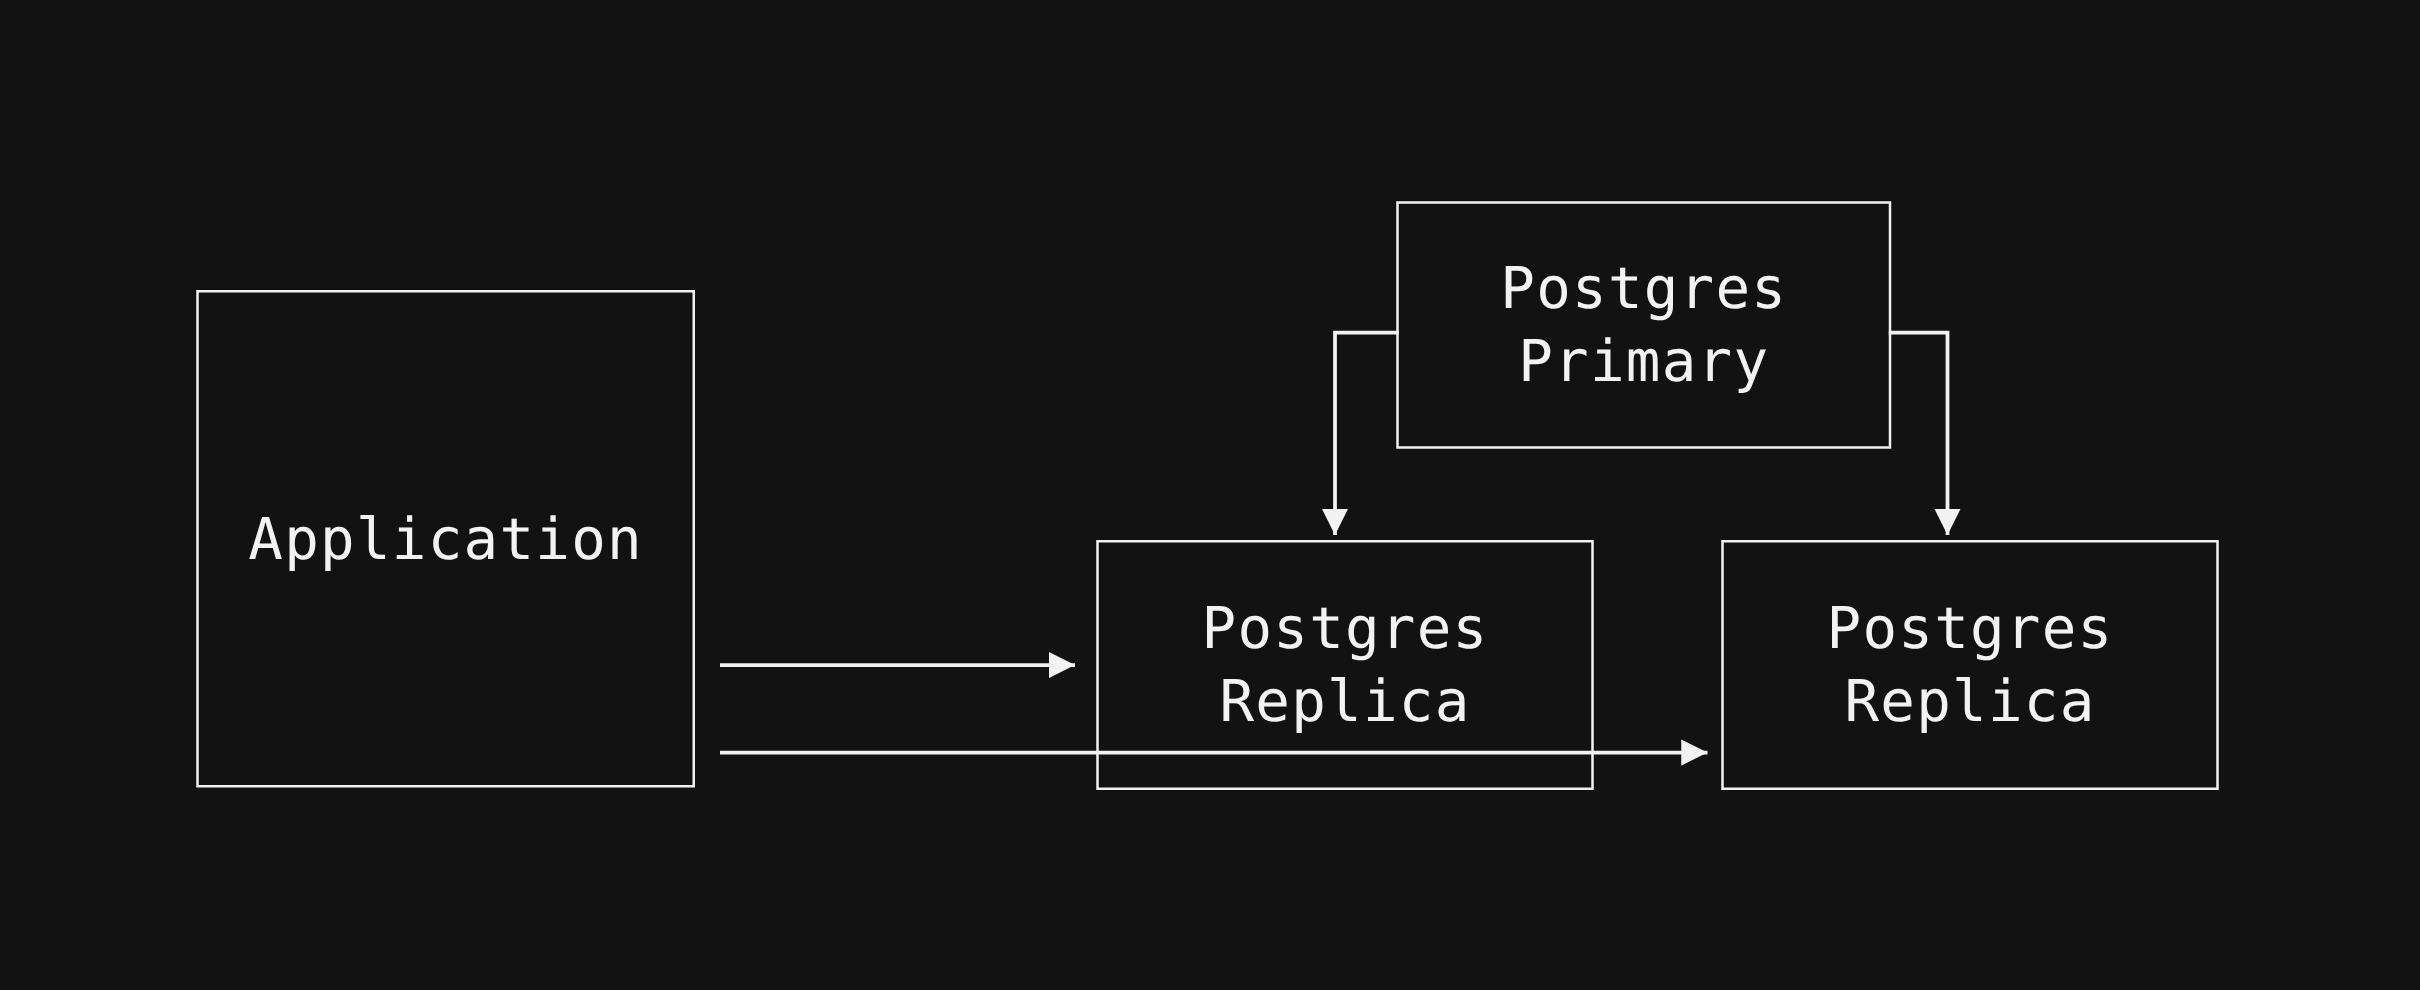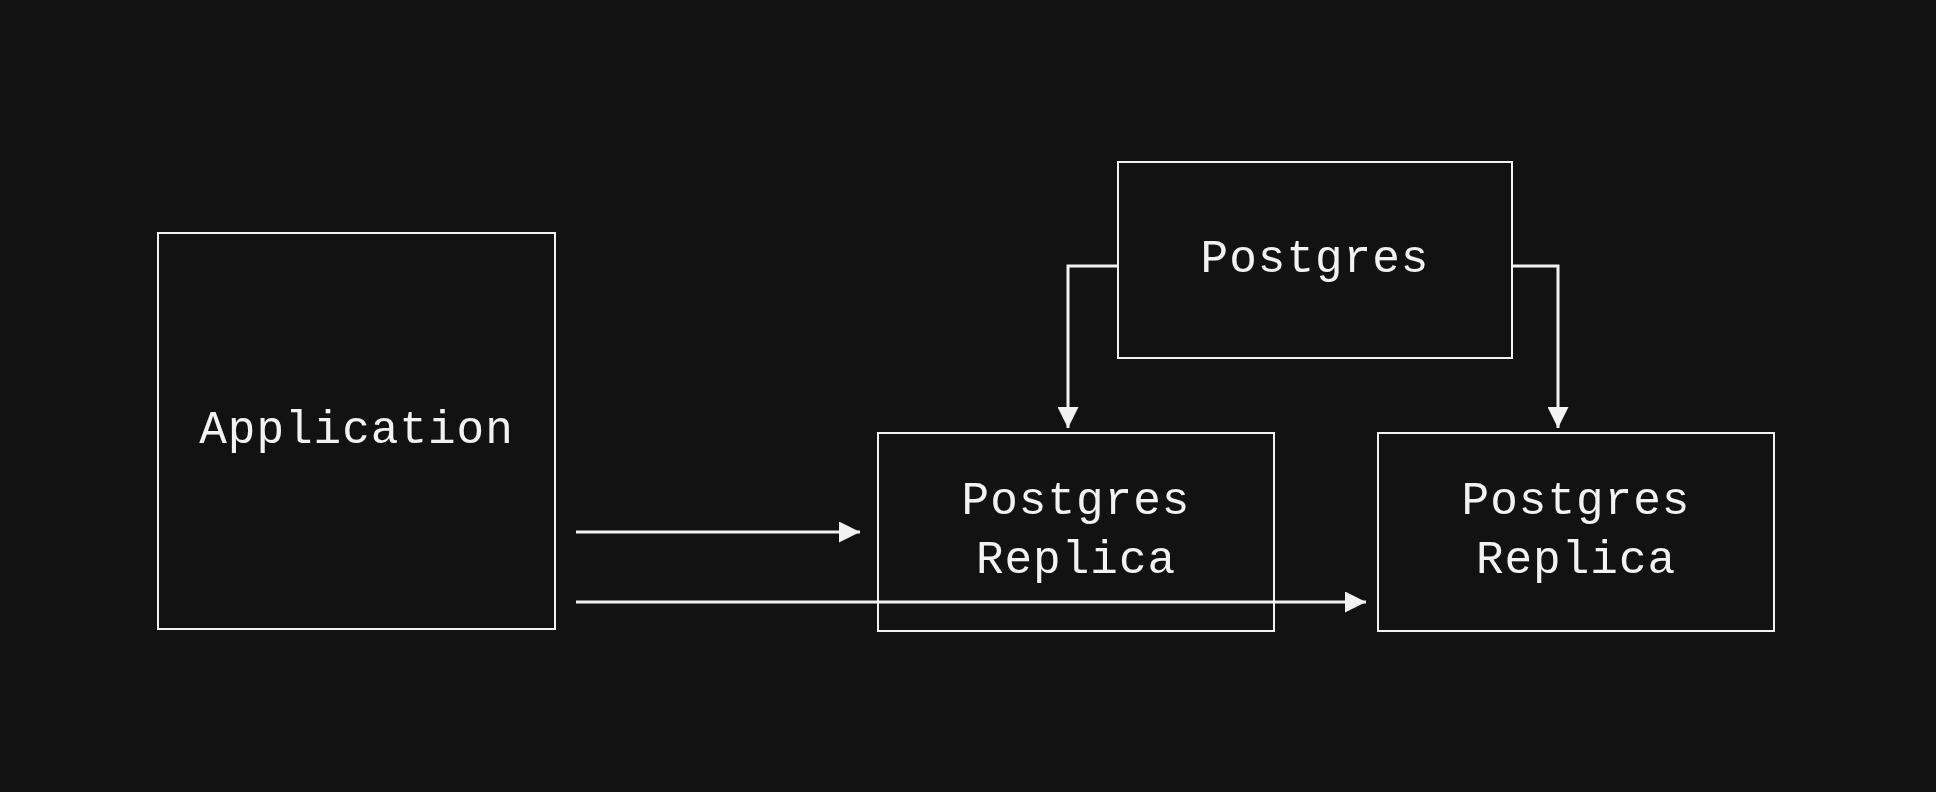--- a/index.html
+++ b/index.html
@@ -21,21 +21,20 @@
     border: 2px solid var(--stroke, #f2f2f2);
     background: var(--node-fill, #121212);
     display: flex;
     align-items: center;
     justify-content: center;
     text-align: center;
     color: var(--text, #f2f2f2);
     font-size: 46px;
     letter-spacing: 1px;
     line-height: 1.28;
-    font-family: Liberation Mono, monospace;
   }
   .node .label span { display: block; }
   #node-app       { left: 157px;  top: 232px; width: 399px; height: 398px; align-items: center; }
   #node-primary   { left: 1117px; top: 161px; width: 396px; height: 198px; }
   #node-replica-1 { left: 877px;  top: 432px; width: 398px; height: 200px; }
   #node-replica-2 { left: 1377px; top: 432px; width: 398px; height: 200px; }
   svg.edges {
     position: absolute;
     left: 0; top: 0;
     width: 1936px;
@@ -50,20 +49,21 @@
 
   <div class="node" id="node-app">
     <div class="label">
       <span>Application</span>
     </div>
   </div>
 
   <div class="node" id="node-primary">
     <div class="label">
       <span>Postgres</span>
+      <span>Primary</span>
     </div>
   </div>
 
   <div class="node" id="node-replica-1">
     <div class="label">
       <span>Postgres</span>
       <span>Replica</span>
     </div>
   </div>
 

